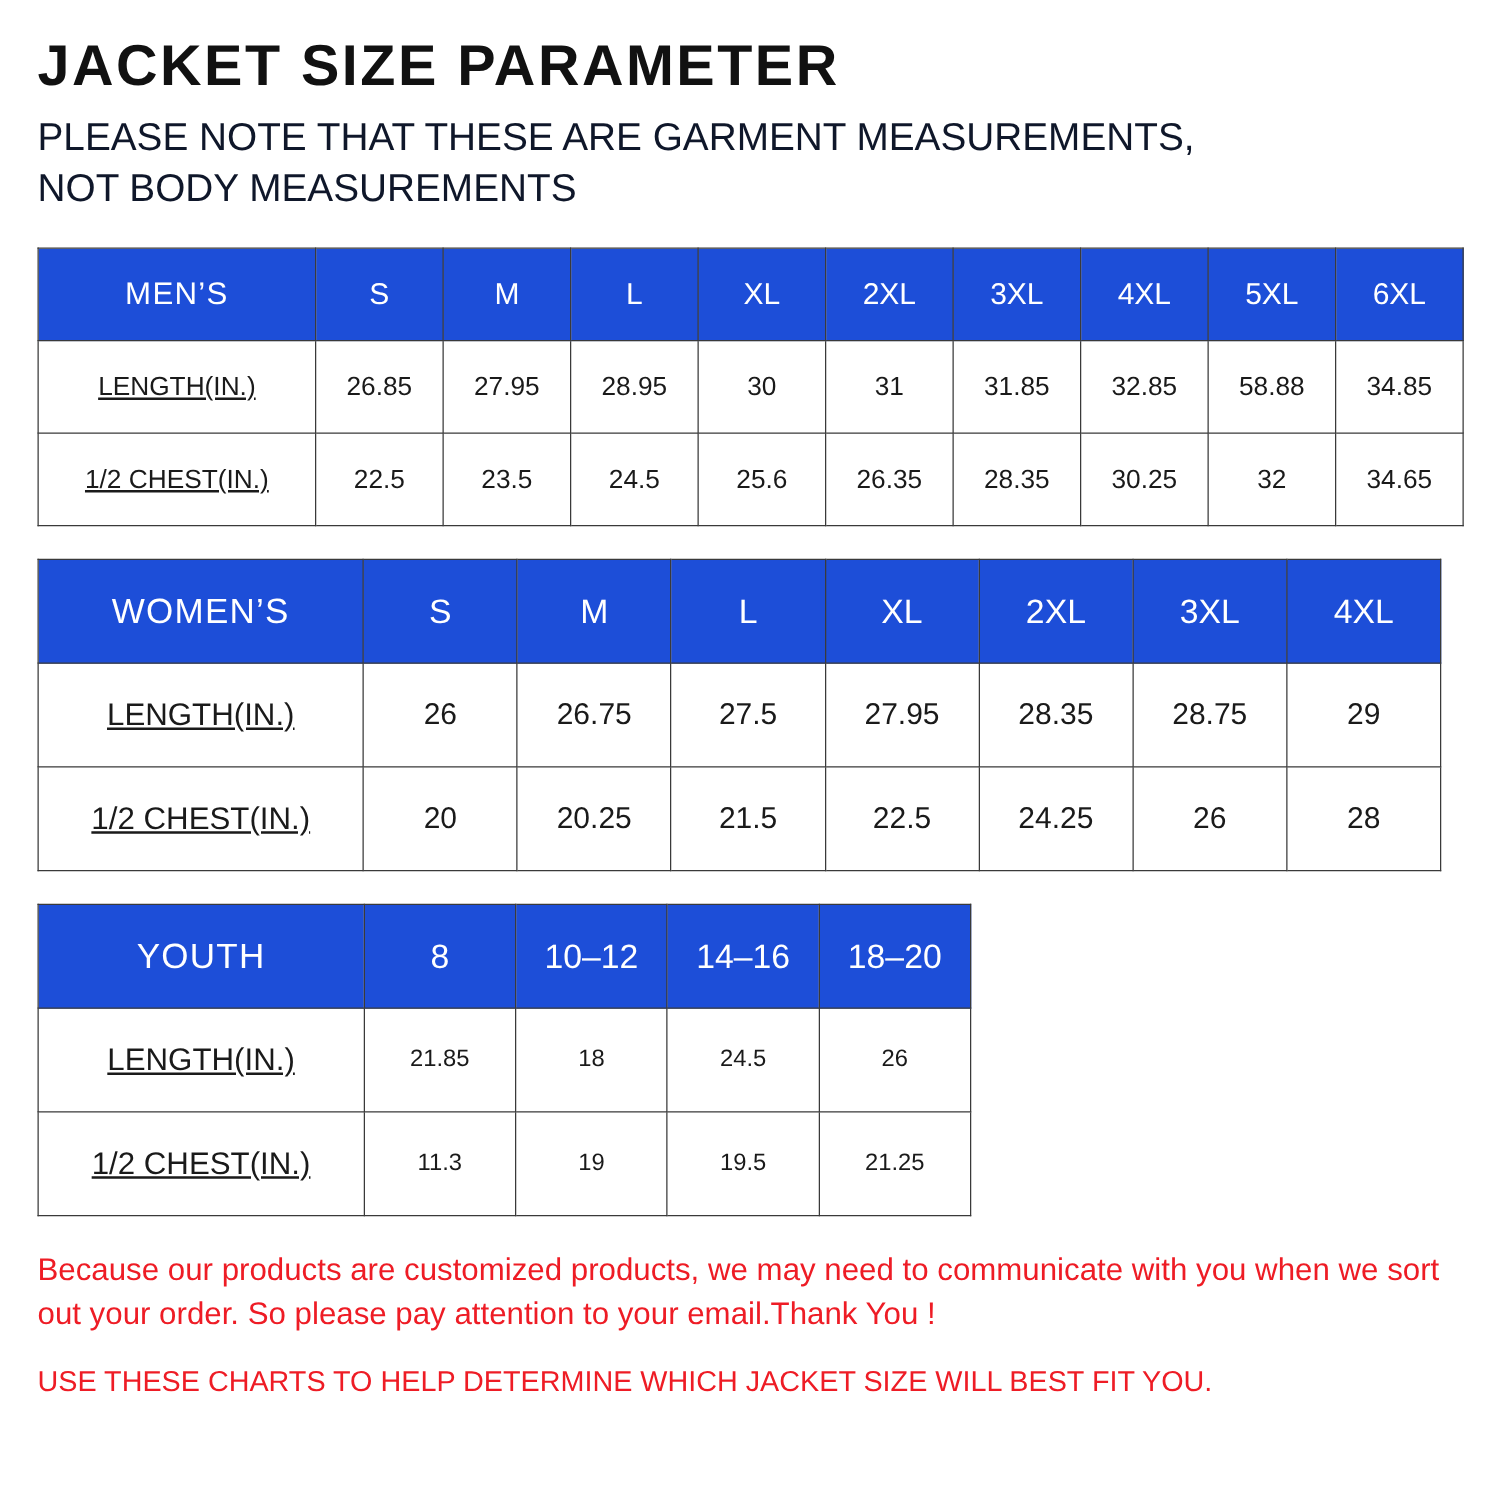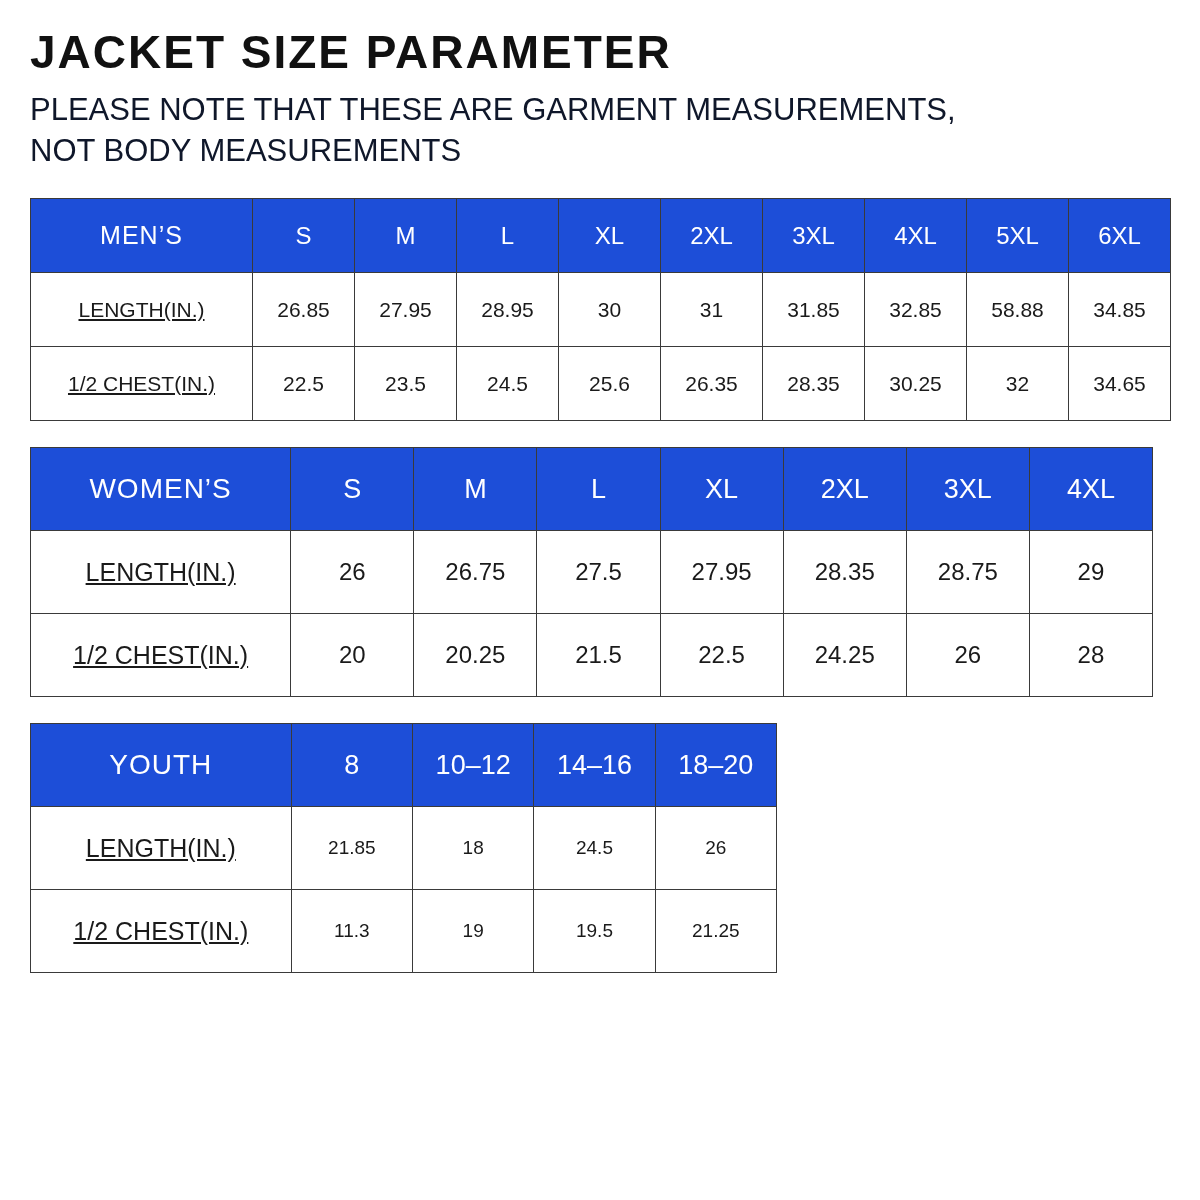--- a/index.html
+++ b/index.html
@@ -239,14 +239,18 @@
       <tr>
         <td class="rowlabel">1/2 CHEST(IN.)</td>
         <td>11.3</td>
         <td>19</td>
         <td>19.5</td>
         <td>21.25</td>
       </tr>
     </tbody>
   </table>
 
+  <div class="footer">
+    <p class="f1">Because our products are customized products, we may need to communicate with you when we sort out your order. So please pay attention to your email.Thank You !</p>
+    <p class="f2">USE THESE CHARTS TO HELP DETERMINE WHICH JACKET SIZE WILL BEST FIT YOU.</p>
+  </div>
 
 </div>
 
 </body></html>

